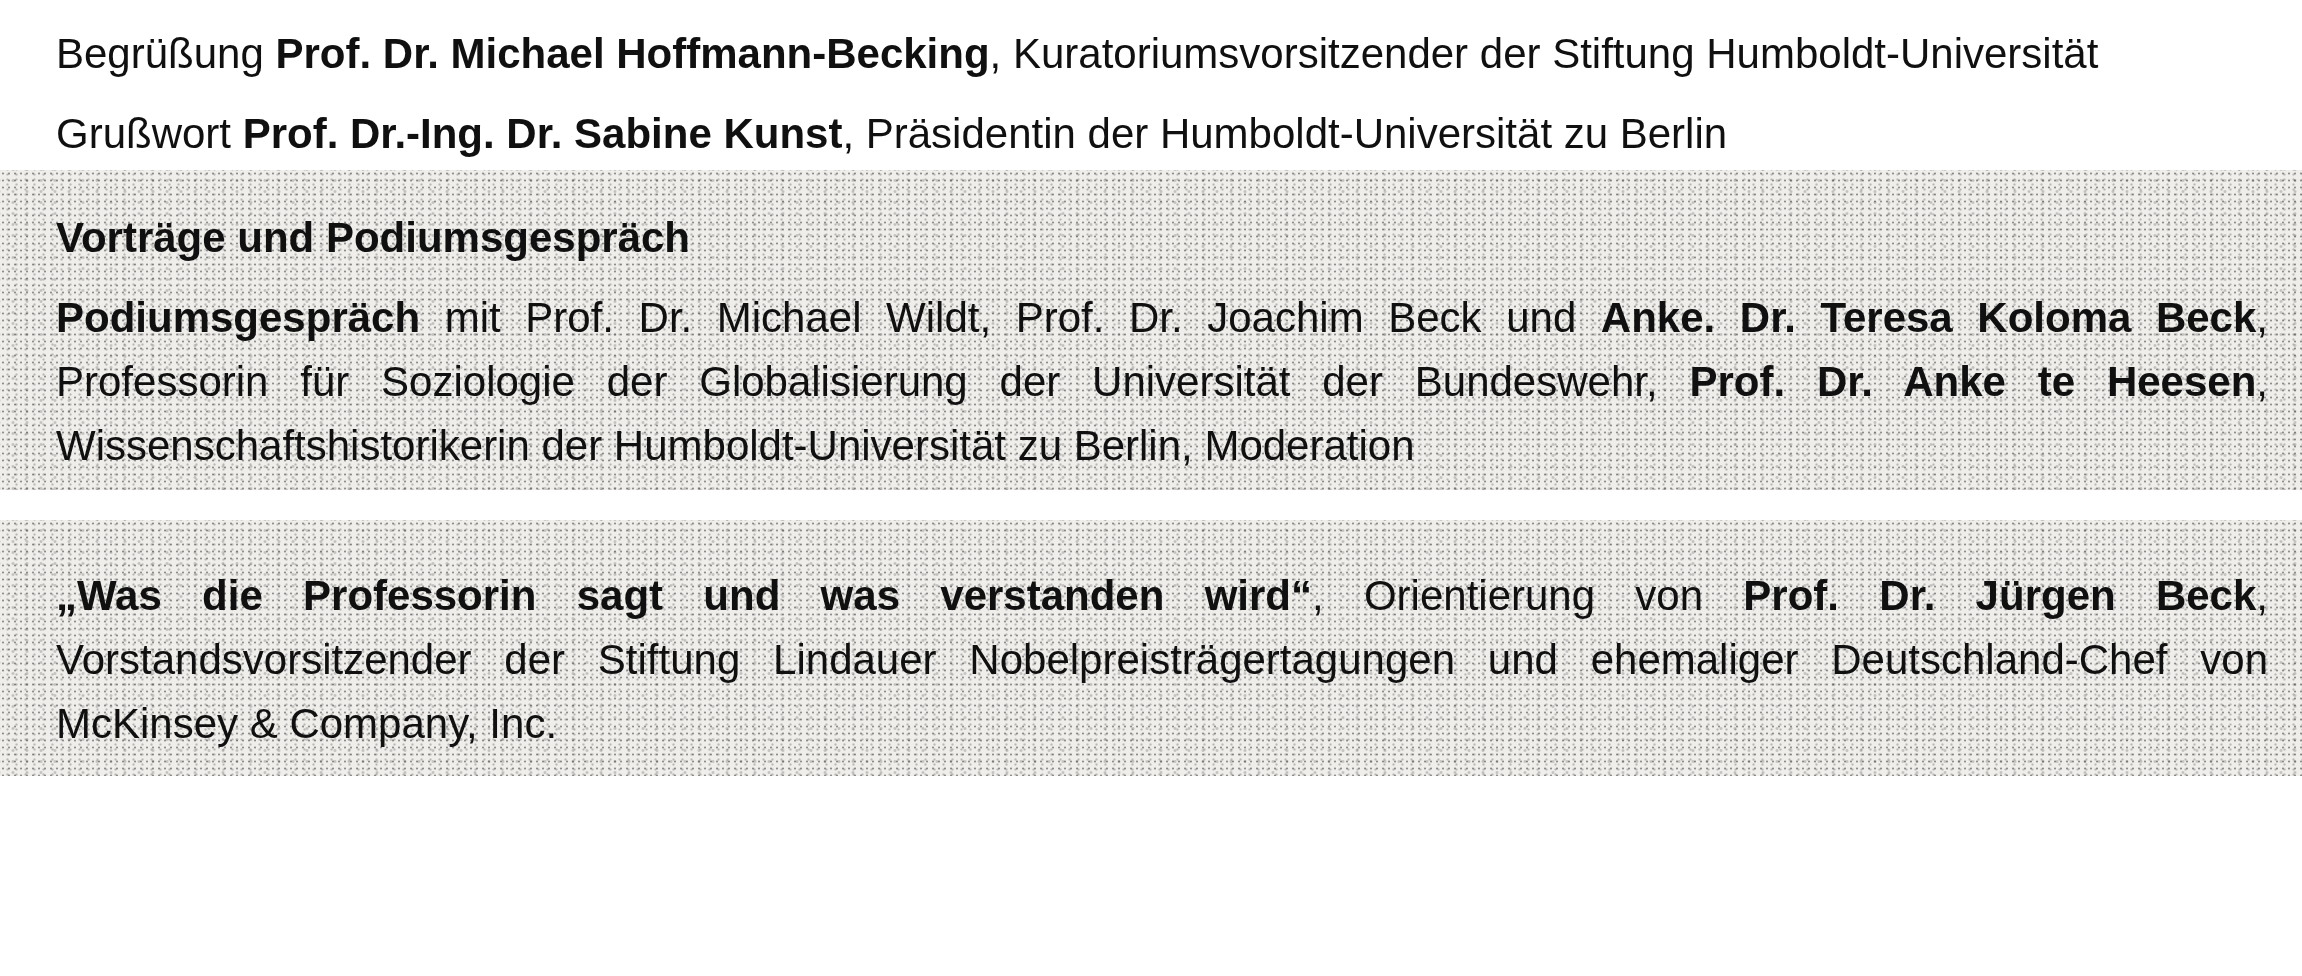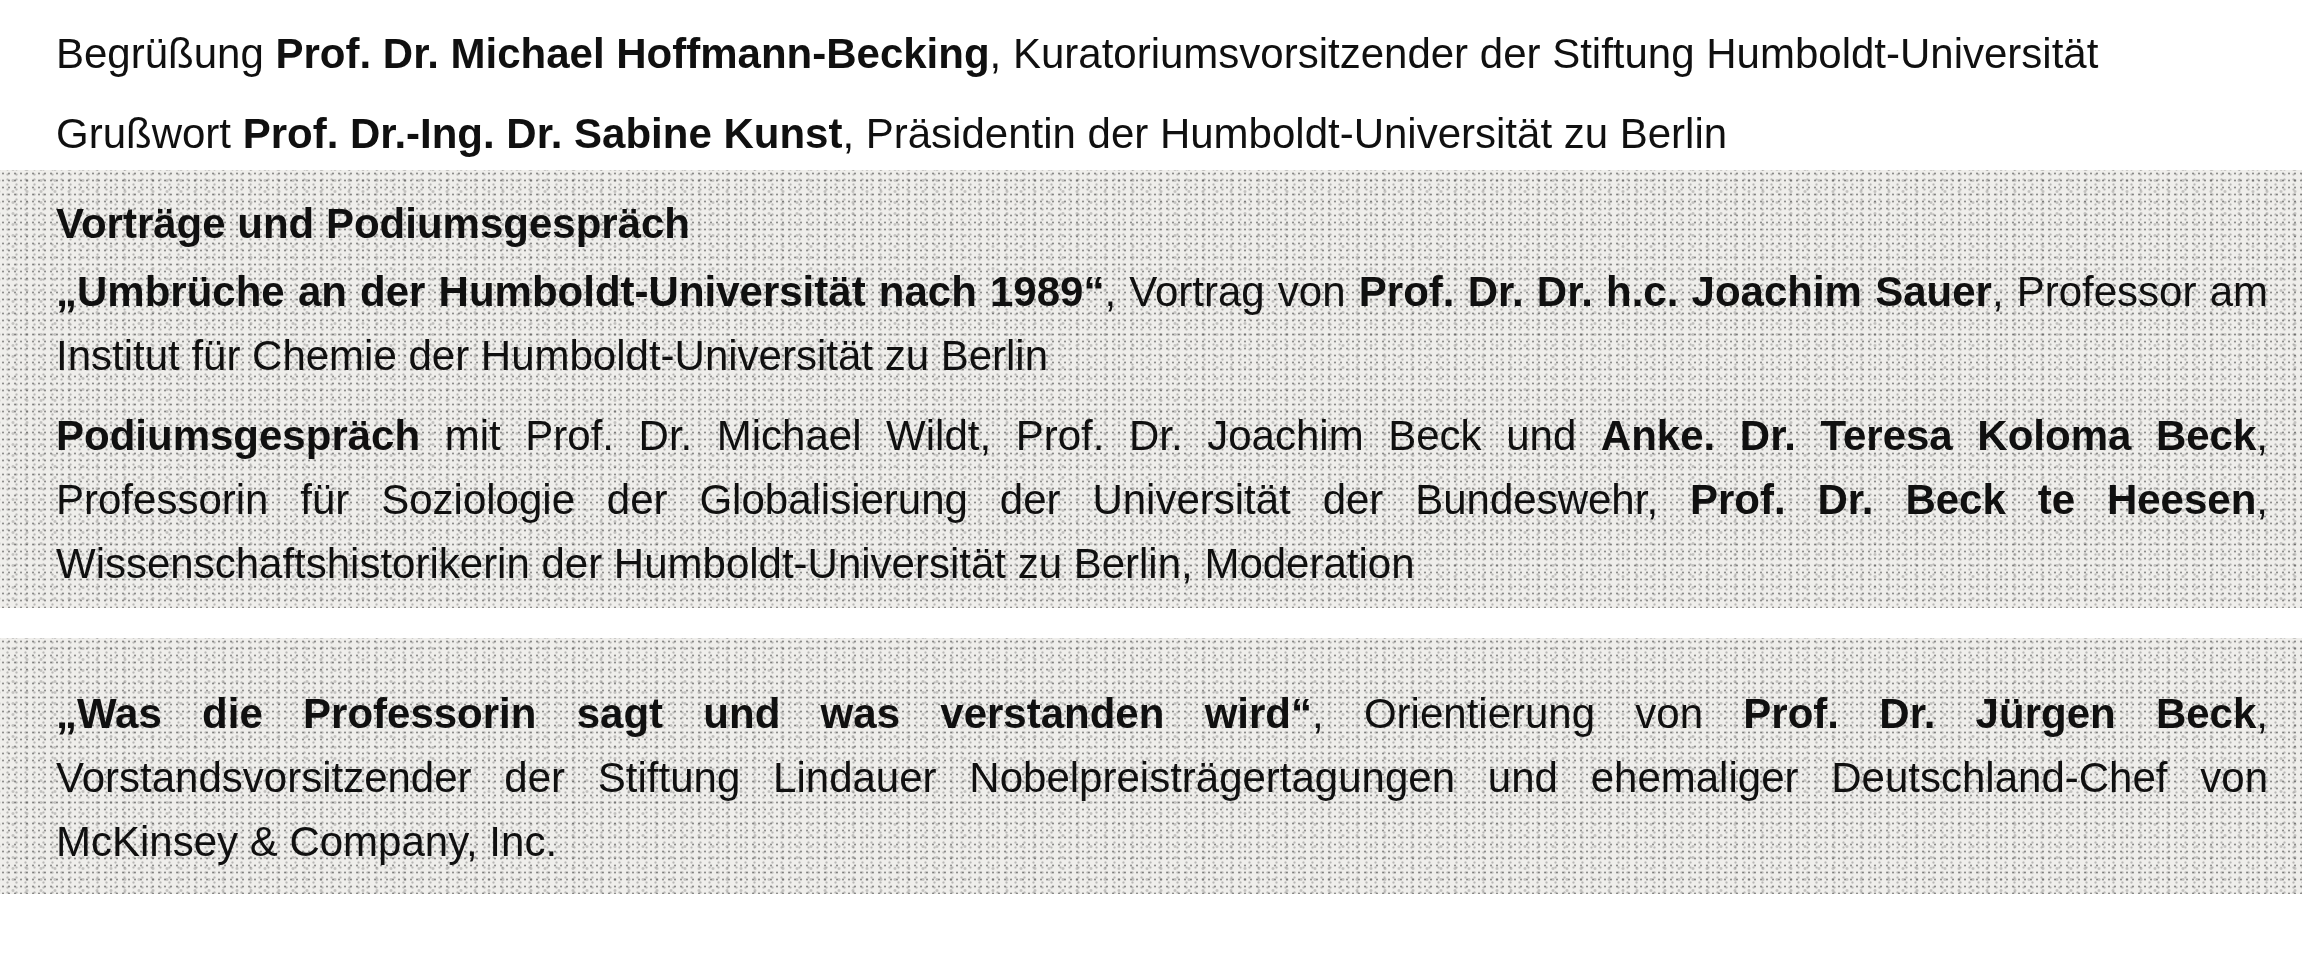--- a/index.html
+++ b/index.html
@@ -33,21 +33,21 @@
   .section.shaded {
     background-color: #efeeeb;
     background-image:
       radial-gradient(circle, rgba(45,45,45,0.50) 0.6px, rgba(0,0,0,0) 1.4px),
       radial-gradient(circle, rgba(70,70,70,0.32) 0.6px, rgba(0,0,0,0) 1.6px),
       radial-gradient(circle, rgba(35,35,35,0.22) 0.9px, rgba(0,0,0,0) 2.0px);
     background-size: 6px 7px, 9px 5px, 14px 11px;
     background-position: 0 0, 3px 2px, 6px 5px;
   }
   .section.opening { padding-top: 22px; padding-bottom: 0; }
-  .section.lectures { margin-top: 4px; padding-top: 22px; padding-bottom: 12px; }
+  .section.lectures { margin-top: 4px; padding-top: 36px; padding-bottom: 12px; }
   .section.dinner { margin-top: 30px; padding-top: 28px; padding-bottom: 20px; }
   .para {
     margin: 0 0 4px 0;
     text-align: justify;
     hyphens: none;
   }
   .para:last-child { margin-bottom: 0; margin-top: 16px; }
   .b { font-weight: bold; }
 </style>
 </head>
@@ -62,24 +62,21 @@
     <p class="para">
       <span>Grußwort </span><span class="b">Prof. Dr.-Ing. Dr. Sabine Kunst</span><span>, Präsidentin der Humboldt-Universität zu Berlin</span>
     </p>
   </div>
 
   <div class="section shaded lectures">
     <p class="para">
       <span class="b">Vorträge und Podiumsgespräch</span>
     </p>
     <p class="para">
-      <span class="b">„Umbrüche an der Humboldt-Universität nach 1989“</span><span>, Vortrag von </span><span class="b">Prof. Dr. Dr. h.c. Joachim Sauer</span><span>, Professor am Institut für Chemie der Humboldt-Universität zu Berlin</span>
-    </p>
-    <p class="para">
-      <span class="b">Podiumsgespräch</span><span> mit Prof. Dr. Michael Wildt, Prof. Dr. Joachim Beck und </span><span class="b">Anke. Dr. Teresa Koloma Beck</span><span>, Professorin für Soziologie der Globalisierung der Universität der Bundeswehr, </span><span class="b">Prof. Dr. Beck te Heesen</span><span>, Wissenschaftshistorikerin der Humboldt-Universität zu Berlin, Moderation</span>
+      <span class="b">Podiumsgespräch</span><span> mit Prof. Dr. Michael Wildt, Prof. Dr. Joachim Beck und </span><span class="b">Anke. Dr. Teresa Koloma Beck</span><span>, Professorin für Soziologie der Globalisierung der Universität der Bundeswehr, </span><span class="b">Prof. Dr. Anke te Heesen</span><span>, Wissenschaftshistorikerin der Humboldt-Universität zu Berlin, Moderation</span>
     </p>
   </div>
 
   <div class="section shaded dinner">
     <p class="para">
       <span class="b">„Was die Professorin sagt und was verstanden wird“</span><span>, Orientierung von </span><span class="b">Prof. Dr. Jürgen Beck</span><span>, Vorstandsvorsitzender der Stiftung Lindauer Nobelpreisträgertagungen und ehemaliger Deutschland-Chef von McKinsey &amp; Company, Inc.</span>
     </p>
   </div>
 
 </div>

